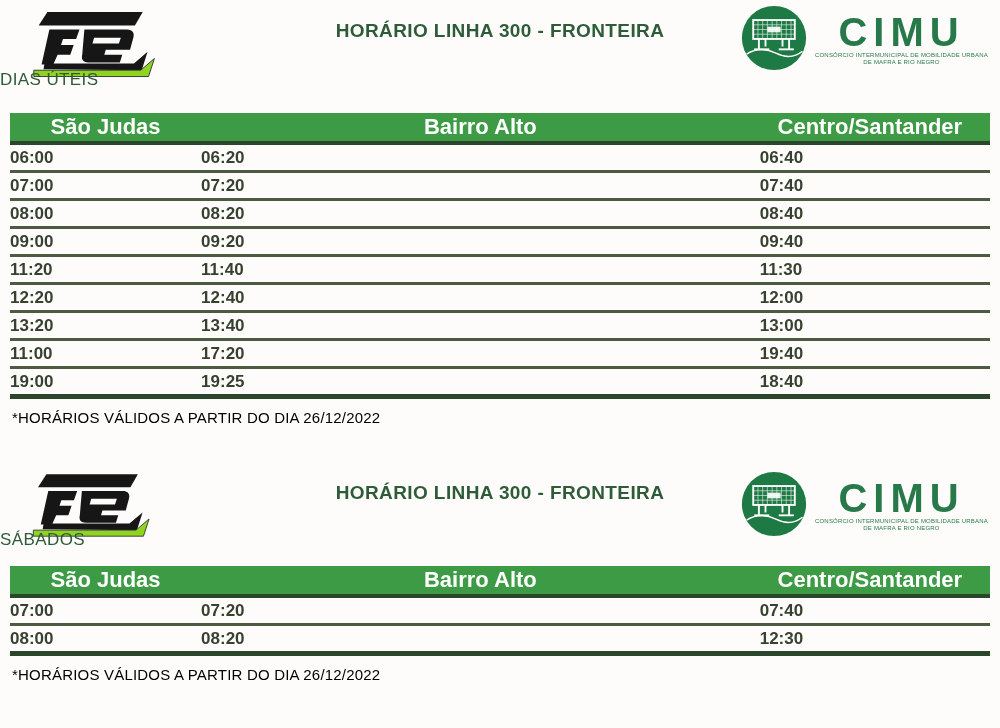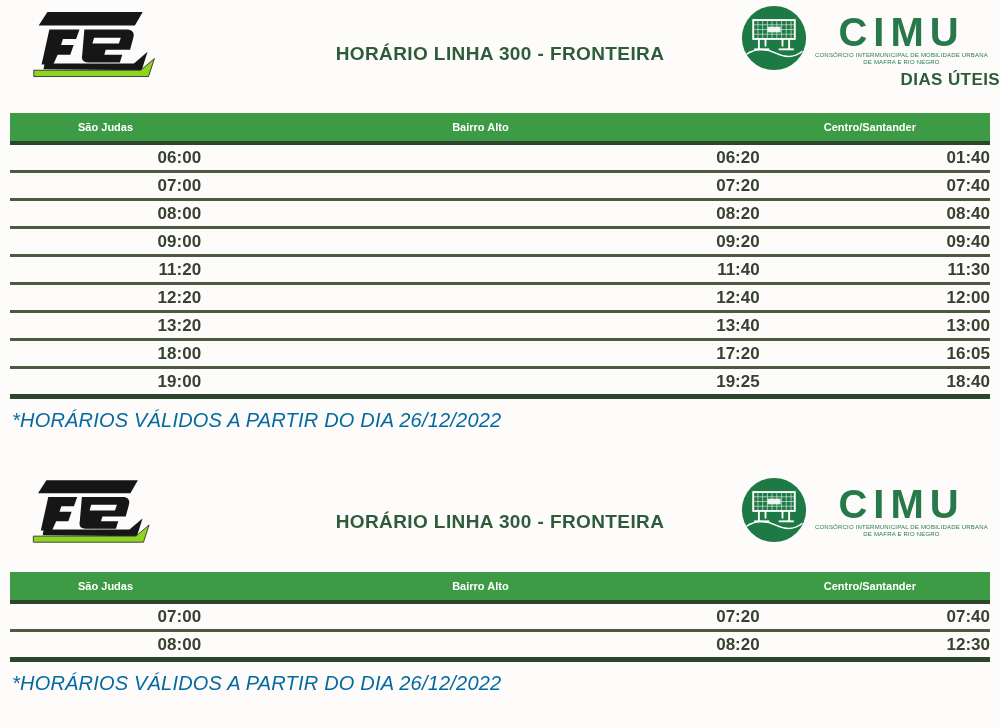--- a/index.html
+++ b/index.html
@@ -21,54 +21,54 @@
     overflow:hidden;
     position:relative;
   }
   .sec-header{position:relative;height:113px;}
   .sec-header.second{height:100px;}
   .op-logo{position:absolute;left:24px;top:8px;width:146px;height:70px;}
   .sec-header.second .op-logo{top:4px;width:140px;height:68px;}
   .titles{position:absolute;left:0;right:0;top:0;height:100%;}
   .sec-title{
     position:absolute;top:20px;left:0;right:0;text-align:center;
-    font-size:19px;font-weight:bold;color:var(--title-green);letter-spacing:.4px;margin-top:23px;
+    font-size:19px;font-weight:bold;color:var(--title-green);letter-spacing:.4px;
   }
   .sec-subtitle{
-    position:absolute;top:70px;left:0;right:0;text-align:right;
-    font-size:17px;font-weight:bold;color:var(--title-green);letter-spacing:.4px;
+    position:absolute;top:70px;left:0;right:0;text-align:left;
+    font-size:17px;font-weight:normal;color:var(--title-green);letter-spacing:.4px;
   }
   .sec-header.second .sec-title{top:16px;}
   .sec-header.second .sec-subtitle{top:64px;}
   .cimu{position:absolute;right:12px;top:4px;display:flex;align-items:flex-start;gap:7px;}
   .cimu-circle{width:68px;height:68px;flex:0 0 auto;}
   .cimu-right{display:flex;flex-direction:column;align-items:center;margin-top:8px;}
   .cimu-word{
     font-size:40px;line-height:40px;font-weight:bold;color:var(--cimu-text);
     letter-spacing:6px;
   }
   .cimu-tag{font-size:6px;line-height:7px;color:var(--cimu-text);letter-spacing:.2px;white-space:nowrap;}
   table.timetable{
     width:980px;margin-left:10px;border-collapse:collapse;table-layout:fixed;
   }
   table.timetable th{
-    background:var(--header-green);color:#fff;font-weight:bold;font-size:11px;
+    background:var(--header-green);color:#fff;font-weight:bold;font-size:22px;
     line-height:20px;padding:4px 0;border-bottom:4px solid var(--thick-line);
     text-align:center;
   }
   table.timetable th.c1{width:19.5%;}
   table.timetable th.c2{width:57%;}
   table.timetable th.c3{width:23.5%;text-align:center;padding-right:10px;}
   table.timetable td{
-    text-align:right;font-weight:bold;font-size:17px;line-height:20px;
+    text-align:left;font-weight:bold;font-size:17px;line-height:20px;
     color:var(--time-text);padding:3px 0 2px;border-bottom:3px solid var(--row-line);
   }
   table.timetable tr:last-child td{border-bottom:5px solid var(--thick-line);}
   .footnote{
-    margin:10px 0 0 12px;font-style:italic;font-size:20px;color:#0369a1;
+    margin:10px 0 0 12px;font-size:15px;color:#000000;
     letter-spacing:.2px;
   }
   .section.second{margin-top:40px;}
 </style>
 </head>
 <body>
 
 <svg width="0" height="0" style="position:absolute" aria-hidden="true">
   <defs>
     <symbol id="op-logo" viewBox="0 0 150 72">
@@ -135,21 +135,21 @@
       <tr>
         <th class="c1">São Judas</th>
         <th class="c2">Bairro Alto</th>
         <th class="c3">Centro/Santander</th>
       </tr>
     </thead>
     <tbody>
         <tr>
           <td>06:00</td>
           <td>06:20</td>
-          <td>01:40</td>
+          <td>06:40</td>
         </tr>
         <tr>
           <td>07:00</td>
           <td>07:20</td>
           <td>07:40</td>
         </tr>
         <tr>
           <td>08:00</td>
           <td>08:20</td>
           <td>08:40</td>
@@ -168,42 +168,43 @@
           <td>12:20</td>
           <td>12:40</td>
           <td>12:00</td>
         </tr>
         <tr>
           <td>13:20</td>
           <td>13:40</td>
           <td>13:00</td>
         </tr>
         <tr>
-          <td>18:00</td>
+          <td>11:00</td>
           <td>17:20</td>
-          <td>16:05</td>
+          <td>19:40</td>
         </tr>
         <tr>
           <td>19:00</td>
           <td>19:25</td>
           <td>18:40</td>
         </tr>
       </tbody>
   </table>
 
   <p class="footnote">*HORÁRIOS VÁLIDOS A PARTIR DO DIA 26/12/2022</p>
 </div>
 
 <div class="section second">
   <div class="sec-header second">
     <svg class="op-logo">
         <use href="#op-logo"></use>
       </svg>
     <div class="titles">
       <div class="sec-title">HORÁRIO LINHA 300 - FRONTEIRA</div>
+      <div class="sec-subtitle">SÁBADOS</div>
     </div>
     <div class="cimu">
       <svg class="cimu-circle">
           <use href="#cimu-circle"></use>
         </svg>
       <div class="cimu-right">
         <div class="cimu-word">CIMU</div>
         <div class="cimu-tag">CONSÓRCIO INTERMUNICIPAL DE MOBILIDADE URBANA</div>
         <div class="cimu-tag">DE MAFRA E RIO NEGRO</div>
       </div>

